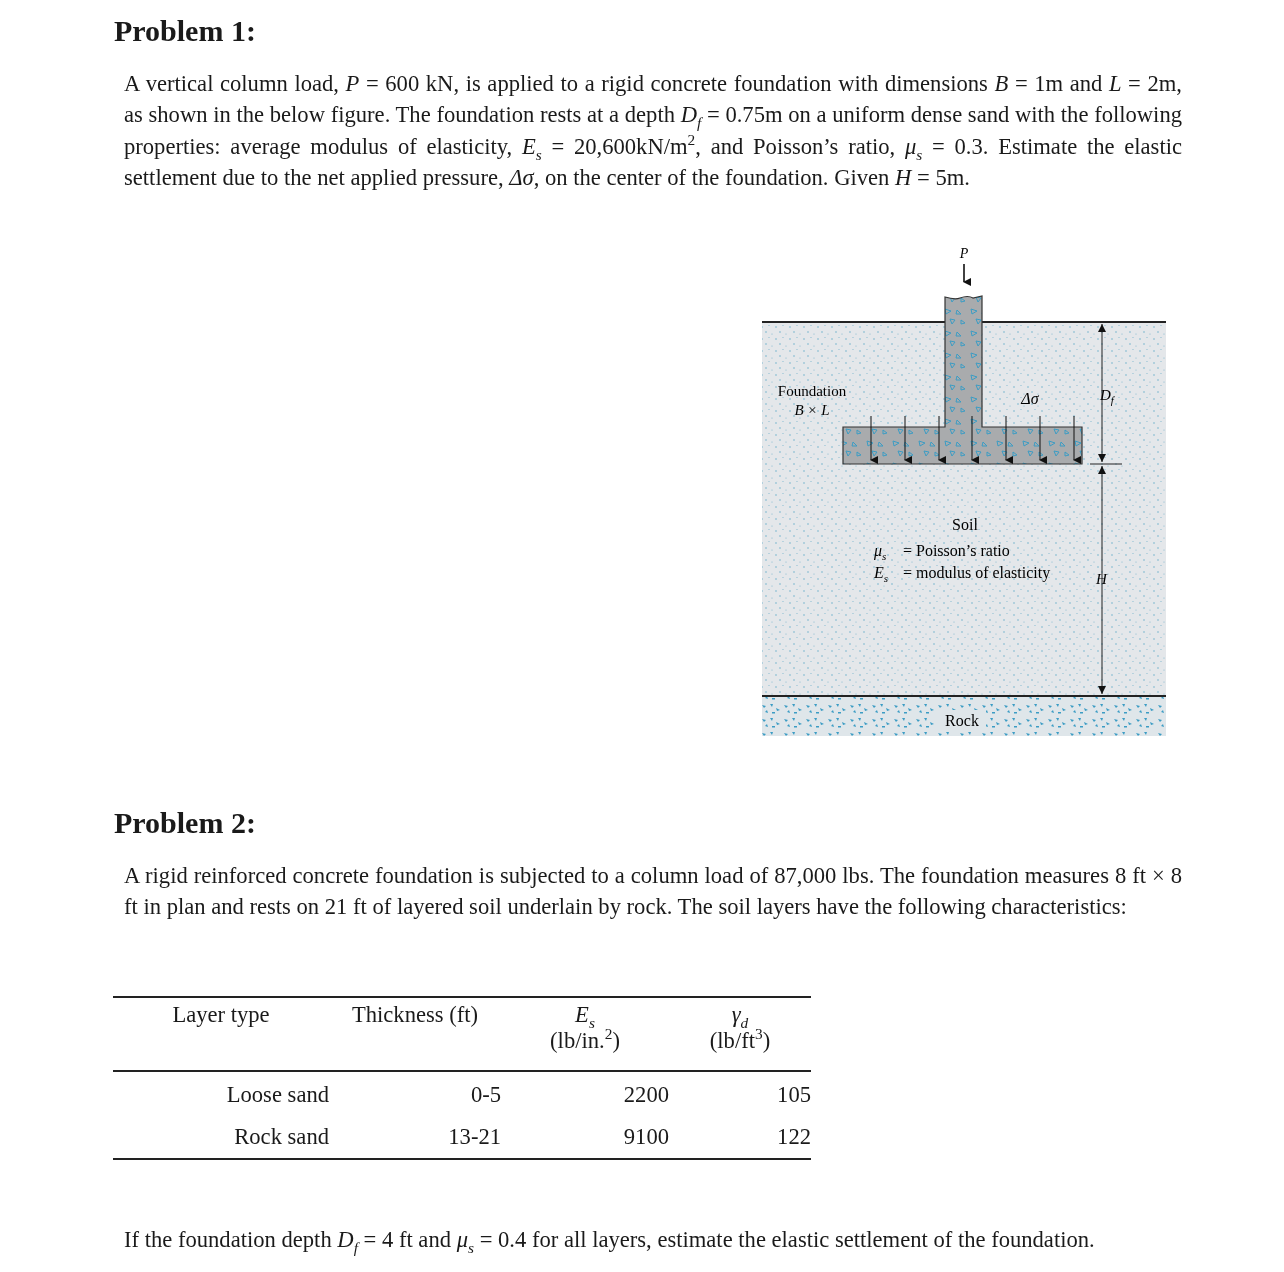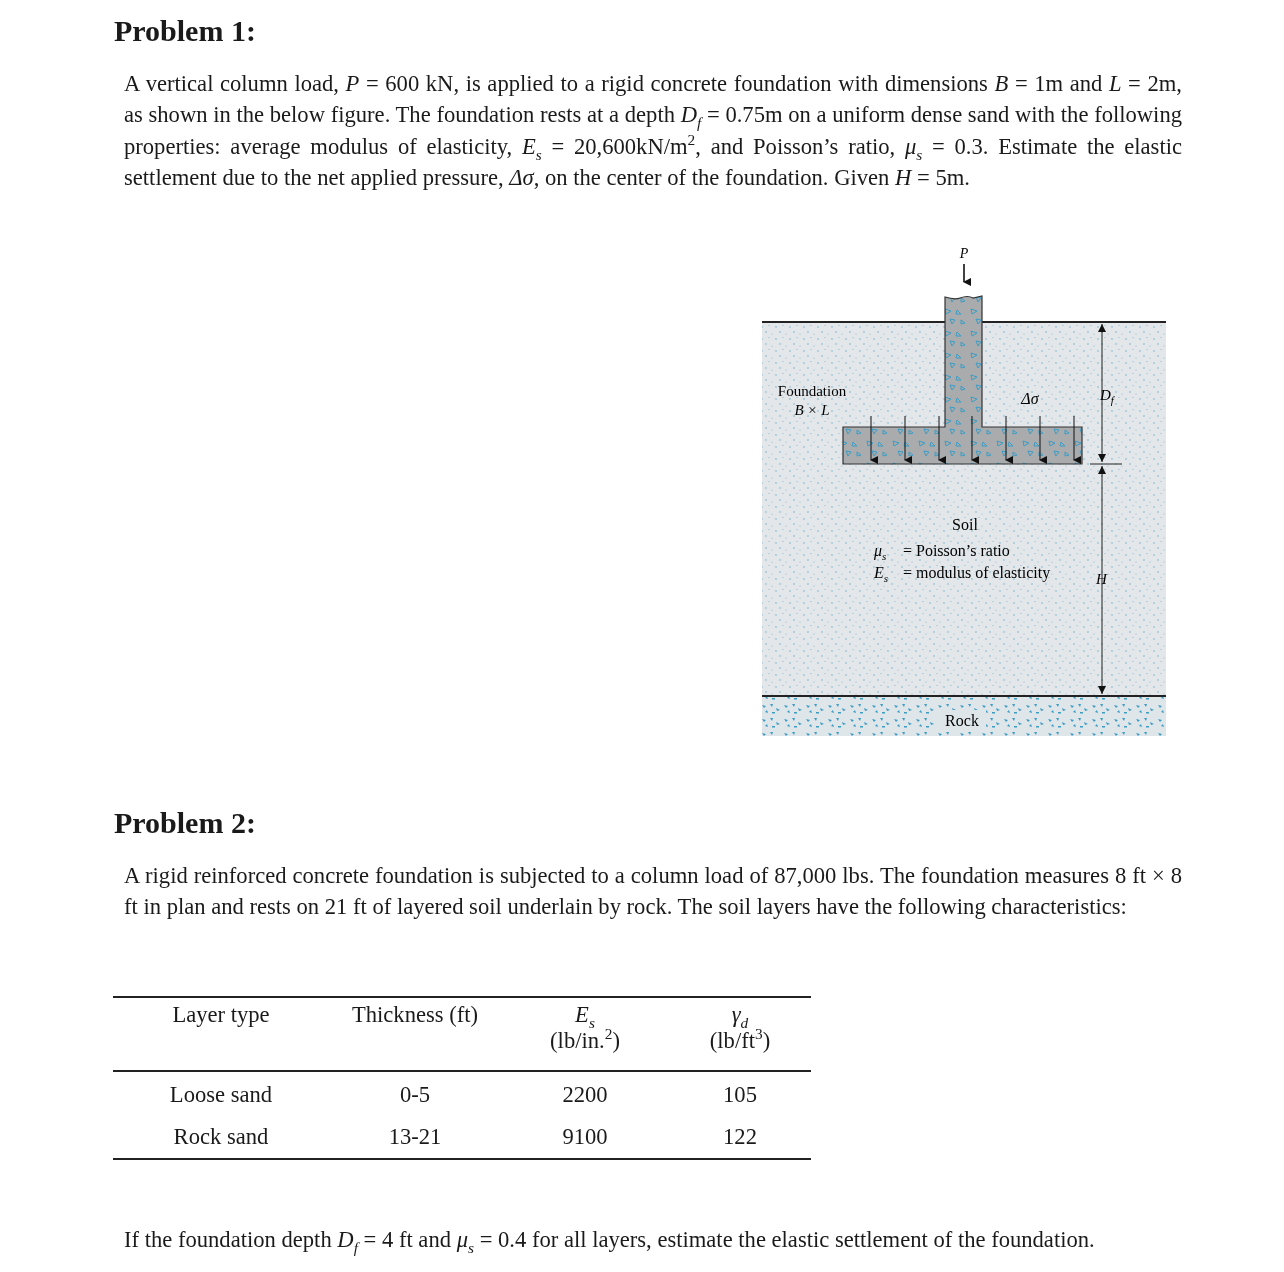--- a/index.html
+++ b/index.html
@@ -10,21 +10,21 @@
           text-align:justify; text-align-last:left; margin:2px; }
   i { font-style:italic; }
   sub, sup { font-size:0.68em; line-height:0; }
   #fig { position:absolute; left:760px; top:240px; width:408px; height:498px; }
   table.soil { position:absolute; left:113px; top:996px; width:698px; border-collapse:collapse;
                font-size:22.6px; }
   table.soil th, table.soil td { text-align:center; font-weight:normal; padding:0; vertical-align:top; }
   table.soil thead tr { border-top:2px solid #222; border-bottom:2px solid #222; }
   table.soil tbody tr:last-child { border-bottom:2px solid #222; }
   table.soil thead th { height:68px; padding-top:4px; }
-  table.soil tbody td { height:42px; line-height:42px; }
+  table.soil tbody td { height:42px; line-height:42px;text-align:right; }
   table.soil tbody tr:first-child td { padding-top:2px; }
 </style>
 </head>
 <body>
 
 <h2 class="h" style="top:14px;">Problem 1:</h2>
 
 <p class="para" style="top:66px;"><span>A vertical column load, </span><i>P</i><span> = 600 kN, is applied to a rigid concrete foundation with dimensions </span><i>B</i><span> = 1m and </span><i>L</i><span> = 2m, as shown in the below figure. The foundation rests at a depth </span><i>D</i><sub><i>f</i></sub><span> = 0.75m on a uniform dense sand with the following properties: average modulus of elasticity, </span><i>E</i><sub><i>s</i></sub><span> = 20,600kN/m</span><sup>2</sup><span>, and Poisson’s ratio, </span><i>μ</i><sub><i>s</i></sub><span> = 0.3. Estimate the elastic settlement due to the net applied pressure, </span><i>Δσ</i><span>, on the center of the foundation. Given </span><i>H</i><span> = 5m.</span></p>
 
 <svg id="fig" viewBox="0 0 408 498" xmlns="http://www.w3.org/2000/svg">

